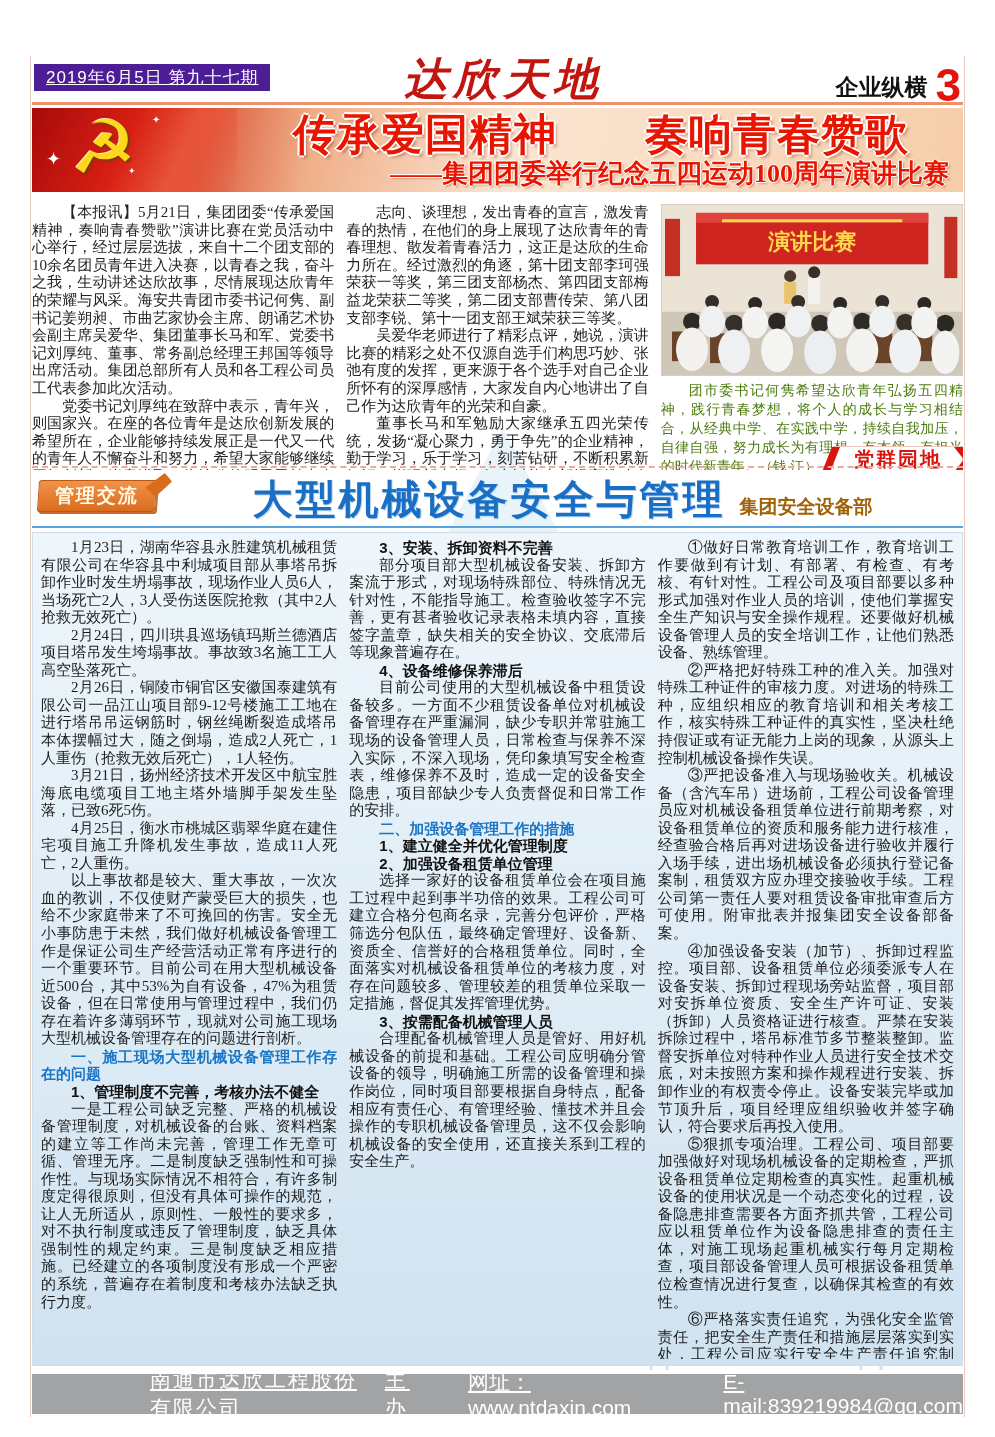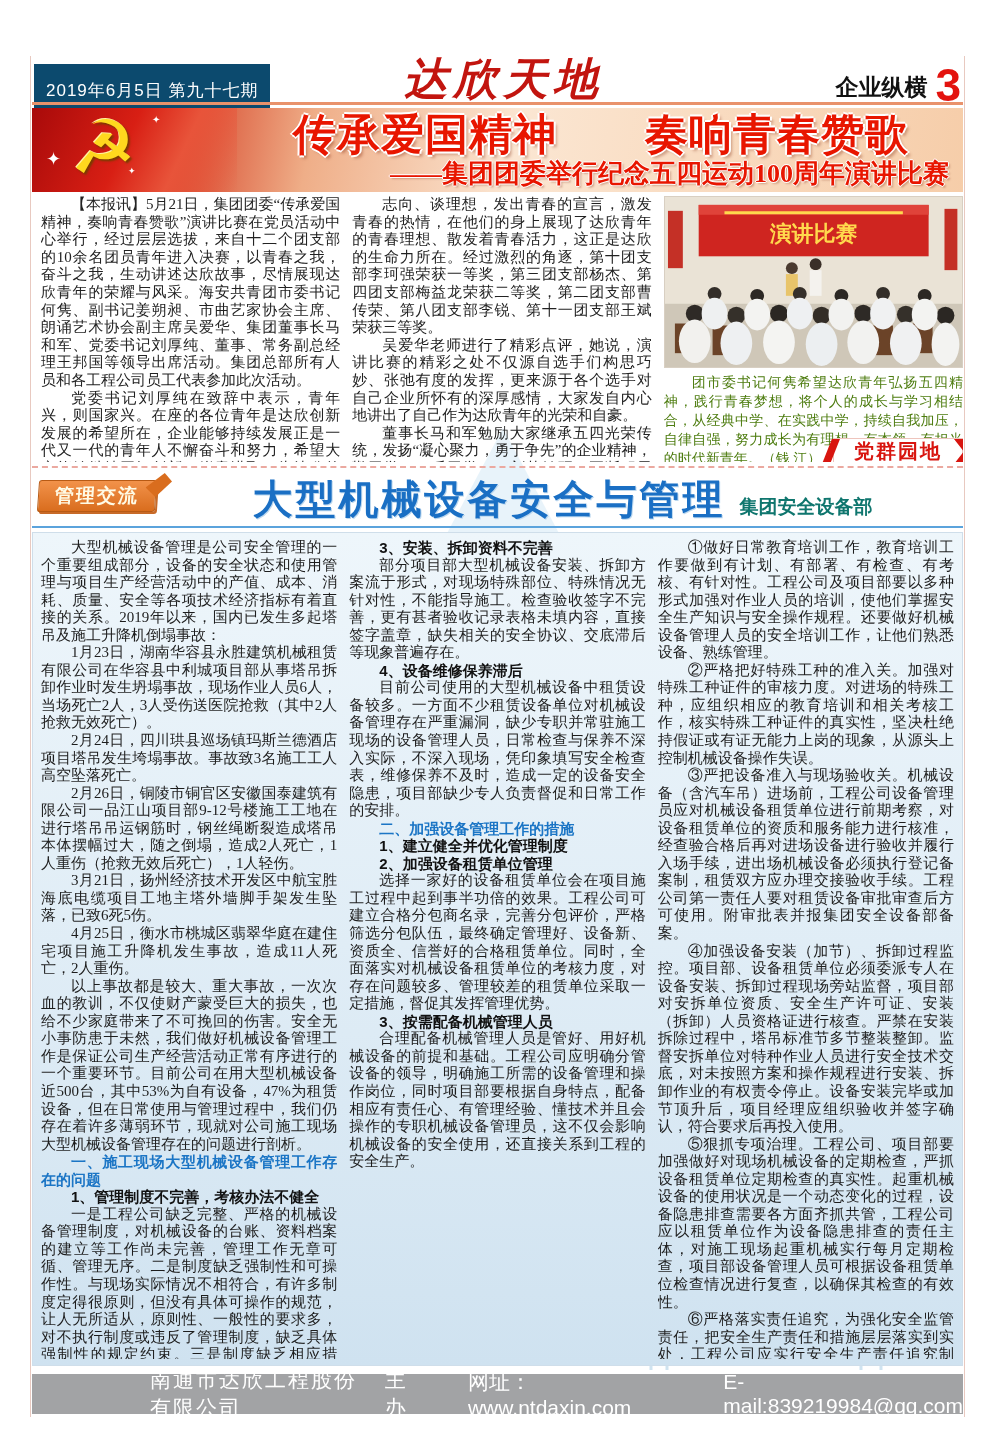--- a/index.html
+++ b/index.html
@@ -5,22 +5,22 @@
   * { margin:0; padding:0; box-sizing:border-box; }
   html,body { width:995px; height:1437px; background:#ffffff; overflow:hidden;
               font-family:"Liberation Serif", serif; }
   .page { position:relative; width:995px; height:1437px; background:#fff; }
   .frame { position:absolute; top:56px; bottom:20px; left:30px; right:30px;
            border-left:1px solid #e8c9c0; border-right:1px solid #e8c9c0; pointer-events:none; }
 
   
   .header { position:absolute; top:56px; left:32px; right:32px; height:44px;
             font-family:"Liberation Sans", sans-serif; }
-  .date-box { position:absolute; left:2px; top:8px; background:#0c4a6e; color:#fff;
-              font-size:17px; padding:15px 12px; letter-spacing:1px; }
+  .date-box { position:absolute; left:2px; top:8px; background:#4c1d95; color:#fff;
+              font-size:17px; padding:2px 12px; letter-spacing:1px;text-decoration:underline; }
   .masthead { position:absolute; left:0; right:0; top:-6px; text-align:center;
               font-family:"DejaVu Serif", serif; font-style:italic; font-weight:bold;
               font-size:44px; color:#c2150f; letter-spacing:6px;margin-left:12px; }
   .section-mark { position:absolute; right:2px; top:2px; }
   .section-name { font-family:"DejaVu Serif", serif; font-weight:bold; font-size:23px; color:#111; }
   .page-num { font-family:"Liberation Sans", sans-serif; font-weight:bold; font-size:46px;
               color:#e3130e; margin-left:8px; vertical-align:-6px; }
   .head-rule { position:absolute; top:102px; left:32px; right:32px; height:3px; background:#e9926b; }
 
   
@@ -41,22 +41,22 @@
   .subheadline { position:absolute; right:14px; top:48px; font-weight:bold; font-size:26px;
                  color:#e81600; white-space:nowrap;
                  text-shadow:-1px 0 0 #fff,1px 0 0 #fff,0 -1px 0 #fff,0 1px 0 #fff,2px 2px 2px rgba(120,30,0,.3); }
 
   
   .wm-triangle { position:absolute; left:378px; top:428px; width:250px; height:235px;
                  background:#dcecf7; opacity:.65; clip-path:polygon(50% 0,100% 100%,0 100%); z-index:0; }
   .wm-cranes { position:absolute; right:34px; top:900px; width:430px; height:470px; z-index:0; opacity:.8; }
 
   
-  .article1 { position:absolute; top:196px; left:32px; right:32px; height:266px;
-              display:flex; gap:12px; z-index:1;margin-left:9px; }
+  .article1 { position:absolute; top:204px; left:32px; right:32px; height:266px;
+              display:flex; gap:12px; z-index:1; }
   .a-col { flex:1; font-size:15px; line-height:17.6px; color:#222; overflow:hidden; }
   .a-col p { text-indent:2em; text-align:justify; }
   .photo-col { position:relative; }
   .photo { display:block; width:100%; height:172px; border:1px solid #d8cfc2; background:#ece6da; }
   .caption { margin-top:5px; font-size:14px; line-height:19px; text-align:justify; text-indent:2em; color:#4d7c0f; }
   .tag-badge { position:absolute; right:0; bottom:-1px; background:#fff; padding:0 20px; height:25px;
                line-height:24px; font-family:"Liberation Sans", sans-serif; font-weight:bold;
                font-size:20px; color:#d8150f; letter-spacing:2px; border:1px solid #eec4bc; }
   .tag-badge::before { content:""; position:absolute; left:-12px; top:0; width:18px; height:25px;
                background:#d8150f; clip-path:polygon(0 100%,55% 0,100% 0,45% 100%); }
@@ -71,36 +71,36 @@
               background:linear-gradient(180deg,#f2924a,#d96d1e); transform:skewX(-4deg);
               border:1px solid #b85a14; border-radius:3px; text-align:center; line-height:30px;
               font-family:"Liberation Sans", sans-serif; font-weight:bold; font-size:19px;
               color:#fffbe6; letter-spacing:2px; box-shadow:2px 2px 0 #c86a28; }
   .s2-badge::after { content:""; position:absolute; right:-16px; top:-8px; width:26px; height:24px;
               background:#d96d1e; clip-path:polygon(0 60%,70% 0,100% 35%,40% 100%); }
   .s2-title-wrap { position:absolute; left:150px; right:20px; top:0; text-align:center; white-space:nowrap; }
   .s2-title { font-family:"DejaVu Serif", serif; font-weight:bold; font-size:40px;
               color:#1a6fc4; letter-spacing:3px; text-shadow:1px 1px 0 #bcd8ef; }
   .s2-byline { font-family:"Liberation Sans", sans-serif; font-weight:bold; font-size:19px;
-               color:#0f766e; margin-left:14px; }
+               color:#a16207; margin-left:14px; }
   .s2-rule { position:absolute; top:526px; left:32px; right:32px; height:2px; background:#5ba3dc; z-index:1; }
 
   
   .article2 { position:absolute; top:532px; left:32px; right:32px; height:834px;
               background:linear-gradient(180deg,#eef6fb 0%,#ddebf5 60%,#cfe2f0 100%);
               border:1px solid #cfdeea; display:flex; gap:12px; padding:6px 8px; z-index:1; }
   .b-col { flex:1; font-size:15px; line-height:17.55px; color:#1d1d1d; overflow:hidden; position:relative; z-index:1; }
   .b-col p { text-indent:2em; text-align:justify; }
   .h-blue { font-family:"Liberation Sans", sans-serif; font-weight:bold; color:#1b75c5; }
   .h-bold { font-family:"Liberation Sans", sans-serif; font-weight:bold; color:#111; }
 
   
   .footer { position:absolute; top:1374px; left:32px; right:32px; height:40px; background:#a2a3a5;
             color:#fff; font-family:"Liberation Sans", sans-serif; font-size:21px;
-            display:flex; align-items:center; z-index:1; }
+            display:flex; align-items:center; z-index:1;text-decoration:underline; }
   .footer .f-pub { margin-left:118px; letter-spacing:2px; }
   .footer .f-role { margin-left:24px; letter-spacing:4px; }
   .footer .f-web { margin-left:48px; }
   .footer .f-mail { margin-left:92px; }
 </style>
 </head>
 <body>
 
 <div class="page">
 
@@ -206,21 +206,20 @@
   <div class="s2-head">
     <div class="s2-badge">管理交流</div>
     <div class="s2-title-wrap">
       <span class="s2-title">大型机械设备安全与管理</span><span class="s2-byline">集团安全设备部</span>
     </div>
   </div>
   <div class="s2-rule"></div>
 
   <div class="article2">
     <div class="b-col">
-      <p>大型机械设备管理是公司安全管理的一个重要组成部分，设备的安全状态和使用管理与项目生产经营活动中的产值、成本、消耗、质量、安全等各项技术经济指标有着直接的关系。2019年以来，国内已发生多起塔吊及施工升降机倒塌事故：</p>
       <p>1月23日，湖南华容县永胜建筑机械租赁有限公司在华容县中利城项目部从事塔吊拆卸作业时发生坍塌事故，现场作业人员6人，当场死亡2人，3人受伤送医院抢救（其中2人抢救无效死亡）。</p>
       <p>2月24日，四川珙县巡场镇玛斯兰德酒店项目塔吊发生垮塌事故。事故致3名施工工人高空坠落死亡。</p>
       <p>2月26日，铜陵市铜官区安徽国泰建筑有限公司一品江山项目部9-12号楼施工工地在进行塔吊吊运钢筋时，钢丝绳断裂造成塔吊本体摆幅过大，随之倒塌，造成2人死亡，1人重伤（抢救无效后死亡），1人轻伤。</p>
       <p>3月21日，扬州经济技术开发区中航宝胜海底电缆项目工地主塔外墙脚手架发生坠落，已致6死5伤。</p>
       <p>4月25日，衡水市桃城区翡翠华庭在建住宅项目施工升降机发生事故，造成11人死亡，2人重伤。</p>
       <p>以上事故都是较大、重大事故，一次次血的教训，不仅使财产蒙受巨大的损失，也给不少家庭带来了不可挽回的伤害。安全无小事防患于未然，我们做好机械设备管理工作是保证公司生产经营活动正常有序进行的一个重要环节。目前公司在用大型机械设备近500台，其中53%为自有设备，47%为租赁设备，但在日常使用与管理过程中，我们仍存在着许多薄弱环节，现就对公司施工现场大型机械设备管理存在的问题进行剖析。</p>
       <p class="h-blue">一、施工现场大型机械设备管理工作存在的问题</p>
       <p class="h-bold">1、管理制度不完善，考核办法不健全</p>
       <p>一是工程公司缺乏完整、严格的机械设备管理制度，对机械设备的台账、资料档案的建立等工作尚未完善，管理工作无章可循、管理无序。二是制度缺乏强制性和可操作性。与现场实际情况不相符合，有许多制度定得很原则，但没有具体可操作的规范，让人无所适从，原则性、一般性的要求多，对不执行制度或违反了管理制度，缺乏具体强制性的规定约束。三是制度缺乏相应措施。已经建立的各项制度没有形成一个严密的系统，普遍存在着制度和考核办法缺乏执行力度。</p>
 

